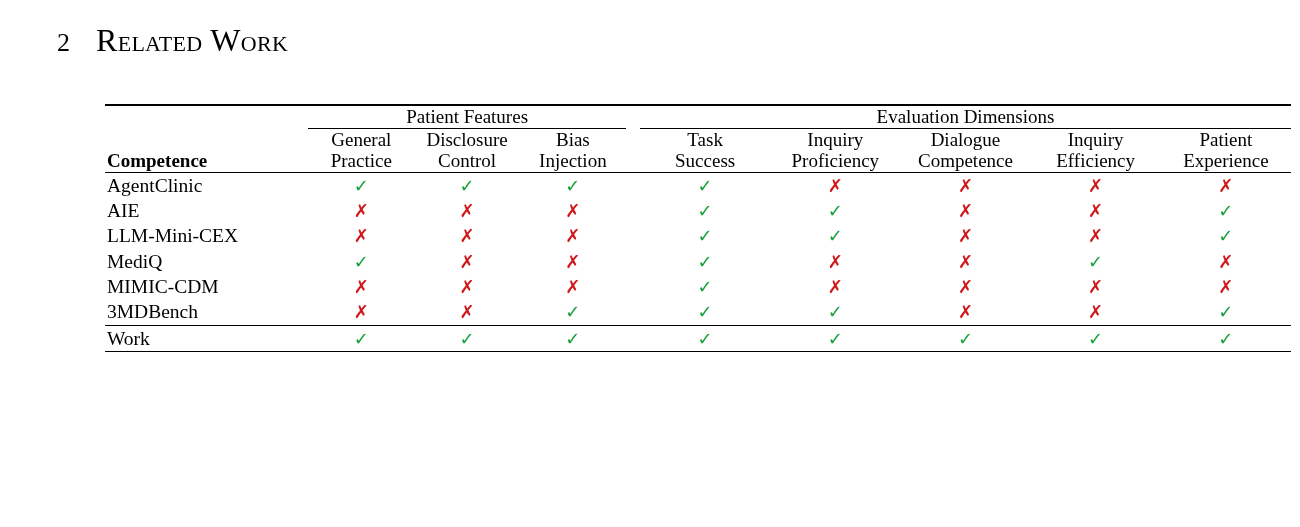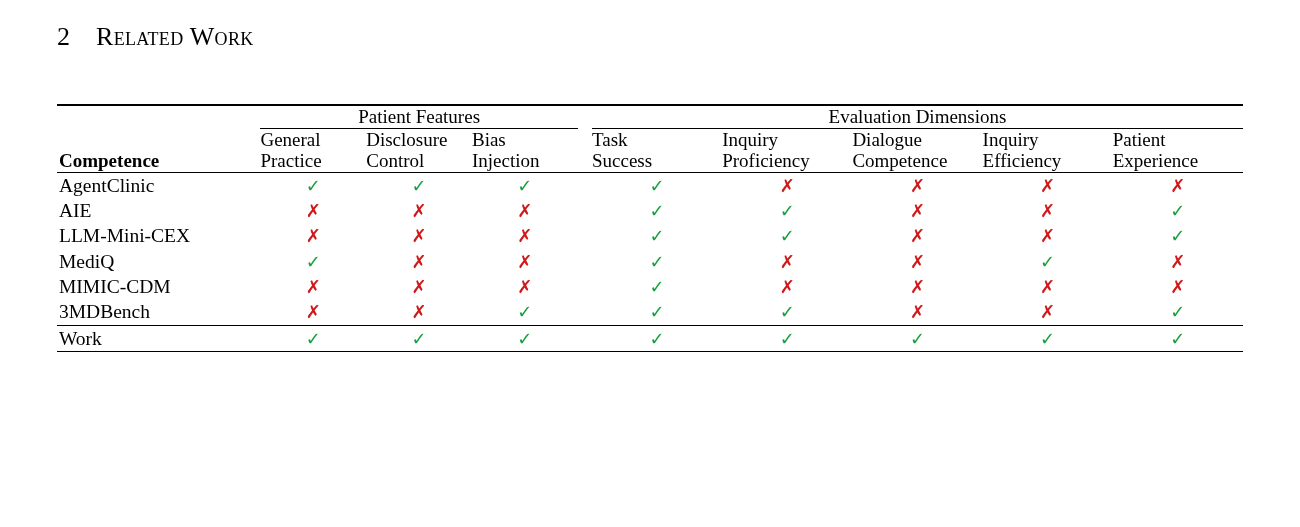--- a/index.html
+++ b/index.html
@@ -27,38 +27,39 @@
     top: 22px;
     display: flex;
     align-items: baseline;
     gap: 26px;
   }
   .section-number {
     font-size: 26px;
     font-family: "Liberation Serif", serif;
   }
   .section-title {
-    font-size: 26px;
+    font-size: 32px;
     font-variant: small-caps;
     font-family: "Liberation Serif", serif;
     letter-spacing: 0.3px;
   }
 
   
   .table-wrap {
     position: absolute;
     left: 57px;
     top: 104px;
     width: 1186px;
   }
   table.bench {
     border-collapse: collapse;
     width: 1186px;
     font-size: 19px;
     font-family: "Liberation Serif", serif;
+    margin-left: 48px;
   }
   table.bench td, table.bench th {
     padding: 0;
     font-weight: normal;
     vertical-align: bottom;
   }
 
   .rule-top td {
     border-top: 2px solid #000;
     height: 0;
@@ -89,21 +90,21 @@
   .grp-rule-row td {
     height: 0;
     line-height: 0;
     font-size: 0;
   }
   .grp-rule {
     border-top: 1px solid #000;
   }
 
   .colhead-row td {
-    text-align: left;
+    text-align: center;
     font-size: 19px;
     line-height: 1.12;
     padding-bottom: 7px;
     padding-top: 3px;
   }
   .colhead-row td.bench-label {
     text-align: left;
     font-weight: bold;
     padding-left: 2px;
     white-space: nowrap;

